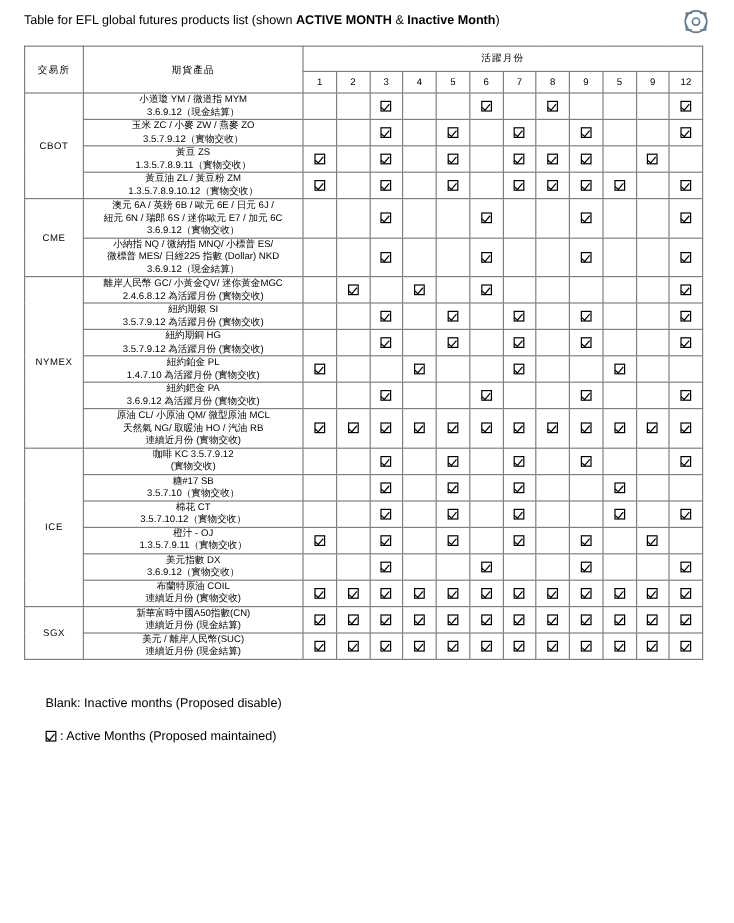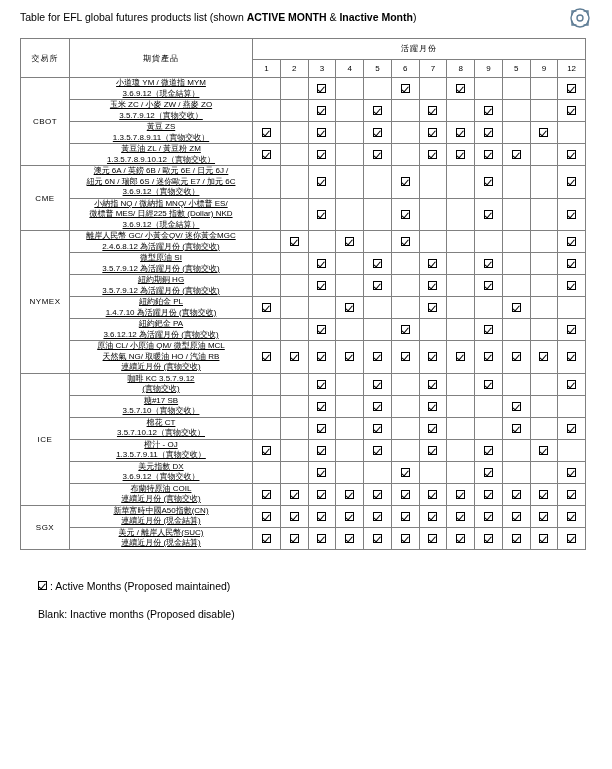--- a/index.html
+++ b/index.html
@@ -82,21 +82,20 @@
     font-size: 8.5px;
   }
   .exch-cell {
     font-size: 10px;
     letter-spacing: 0.5px;
   }
   .prod-cell {
     padding: 3px 4px;
     line-height: 10.5px;
     font-size: 8px;
-    text-decoration: underline;
   }
   .prod-cell .l1 { display: block; }
   .box {
     display: inline-block;
     width: 9px;
     height: 9px;
     border: 1px solid #000;
     position: relative;
     box-sizing: border-box;
     vertical-align: middle;
@@ -289,21 +288,21 @@
           <td class="mcol"><span class="box"></span></td>
           <td class="mcol"></td>
           <td class="mcol"></td>
           <td class="mcol"></td>
           <td class="mcol"></td>
           <td class="mcol"></td>
           <td class="mcol"><span class="box"></span></td>
         </tr>
         <tr>
           <td class="prod-cell">
-            <span class="l1">微型原油 SI</span>
+            <span class="l1">紐約期銀 SI</span>
             <span class="l1">3.5.7.9.12 為活躍月份 (實物交收)</span>
           </td>
           <td class="mcol"></td>
           <td class="mcol"></td>
           <td class="mcol"><span class="box"></span></td>
           <td class="mcol"></td>
           <td class="mcol"><span class="box"></span></td>
           <td class="mcol"></td>
           <td class="mcol"><span class="box"></span></td>
           <td class="mcol"></td>
@@ -344,21 +343,21 @@
           <td class="mcol"><span class="box"></span></td>
           <td class="mcol"></td>
           <td class="mcol"></td>
           <td class="mcol"><span class="box"></span></td>
           <td class="mcol"></td>
           <td class="mcol"></td>
         </tr>
         <tr>
           <td class="prod-cell">
             <span class="l1">紐約鈀金 PA</span>
-            <span class="l1">3.6.12.12 為活躍月份 (實物交收)</span>
+            <span class="l1">3.6.9.12 為活躍月份 (實物交收)</span>
           </td>
           <td class="mcol"></td>
           <td class="mcol"></td>
           <td class="mcol"><span class="box"></span></td>
           <td class="mcol"></td>
           <td class="mcol"></td>
           <td class="mcol"><span class="box"></span></td>
           <td class="mcol"></td>
           <td class="mcol"></td>
           <td class="mcol"><span class="box"></span></td>
@@ -529,21 +528,21 @@
           <td class="mcol"><span class="box"></span></td>
           <td class="mcol"><span class="box"></span></td>
           <td class="mcol"><span class="box"></span></td>
           <td class="mcol"><span class="box"></span></td>
         </tr>
       </tbody>
   </table>
 
   <div class="legend">
     <div class="lg-row">
+      <span>Blank: Inactive months (Proposed disable)</span>
+    </div>
+    <div class="lg-row">
       <span class="box"></span>
       <span class="lg-text">: Active Months (Proposed maintained)</span>
-    </div>
-    <div class="lg-row">
-      <span>Blank: Inactive months (Proposed disable)</span>
     </div>
   </div>
 
 </div>
 
 </body></html>

